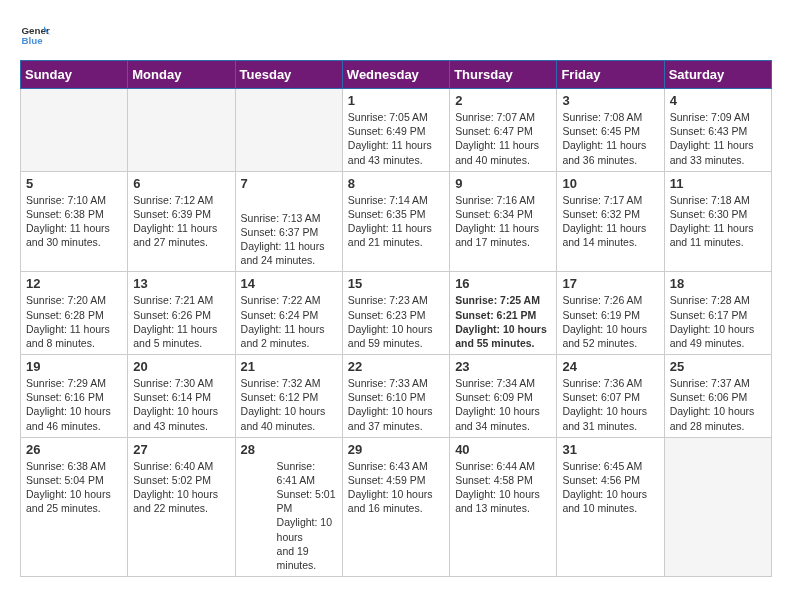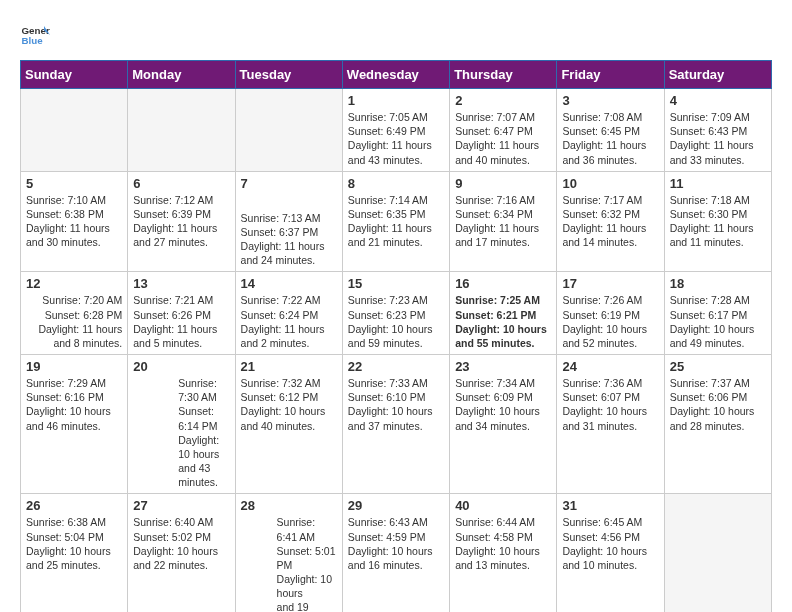--- a/index.html
+++ b/index.html
@@ -193,21 +193,21 @@
           <span class="day-number">11</span>
           <div class="cell-text" style="white-space: pre-line;">Sunrise: 7:18 AM
 Sunset: 6:30 PM
 Daylight: 11 hours
 and 11 minutes.</div>
         </td>
       </tr>
       <tr>
         <td>
           <span class="day-number">12</span>
-          <div class="cell-text" style="white-space: pre-line; text-align: right;">Sunrise: 7:20 AM
+          <div class="cell-text" style="white-space: pre-line;">Sunrise: 7:20 AM
 Sunset: 6:28 PM
 Daylight: 11 hours
 and 8 minutes.</div>
         </td>
         <td>
           <span class="day-number">13</span>
           <div class="cell-text" style="white-space: pre-line;">Sunrise: 7:21 AM
 Sunset: 6:26 PM
 Daylight: 11 hours
 and 5 minutes.</div>
@@ -251,21 +251,21 @@
       <tr class="row-shaded">
         <td>
           <span class="day-number">19</span>
           <div class="cell-text" style="white-space: pre-line;">Sunrise: 7:29 AM
 Sunset: 6:16 PM
 Daylight: 10 hours
 and 46 minutes.</div>
         </td>
         <td>
           <span class="day-number">20</span>
-          <div class="cell-text" style="white-space: pre-line; margin-left: 45px;">Sunrise: 7:30 AM
+          <div class="cell-text" style="white-space: pre-line;">Sunrise: 7:30 AM
 Sunset: 6:14 PM
 Daylight: 10 hours
 and 43 minutes.</div>
         </td>
         <td>
           <span class="day-number">21</span>
           <div class="cell-text" style="white-space: pre-line;">Sunrise: 7:32 AM
 Sunset: 6:12 PM
 Daylight: 10 hours
 and 40 minutes.</div>

